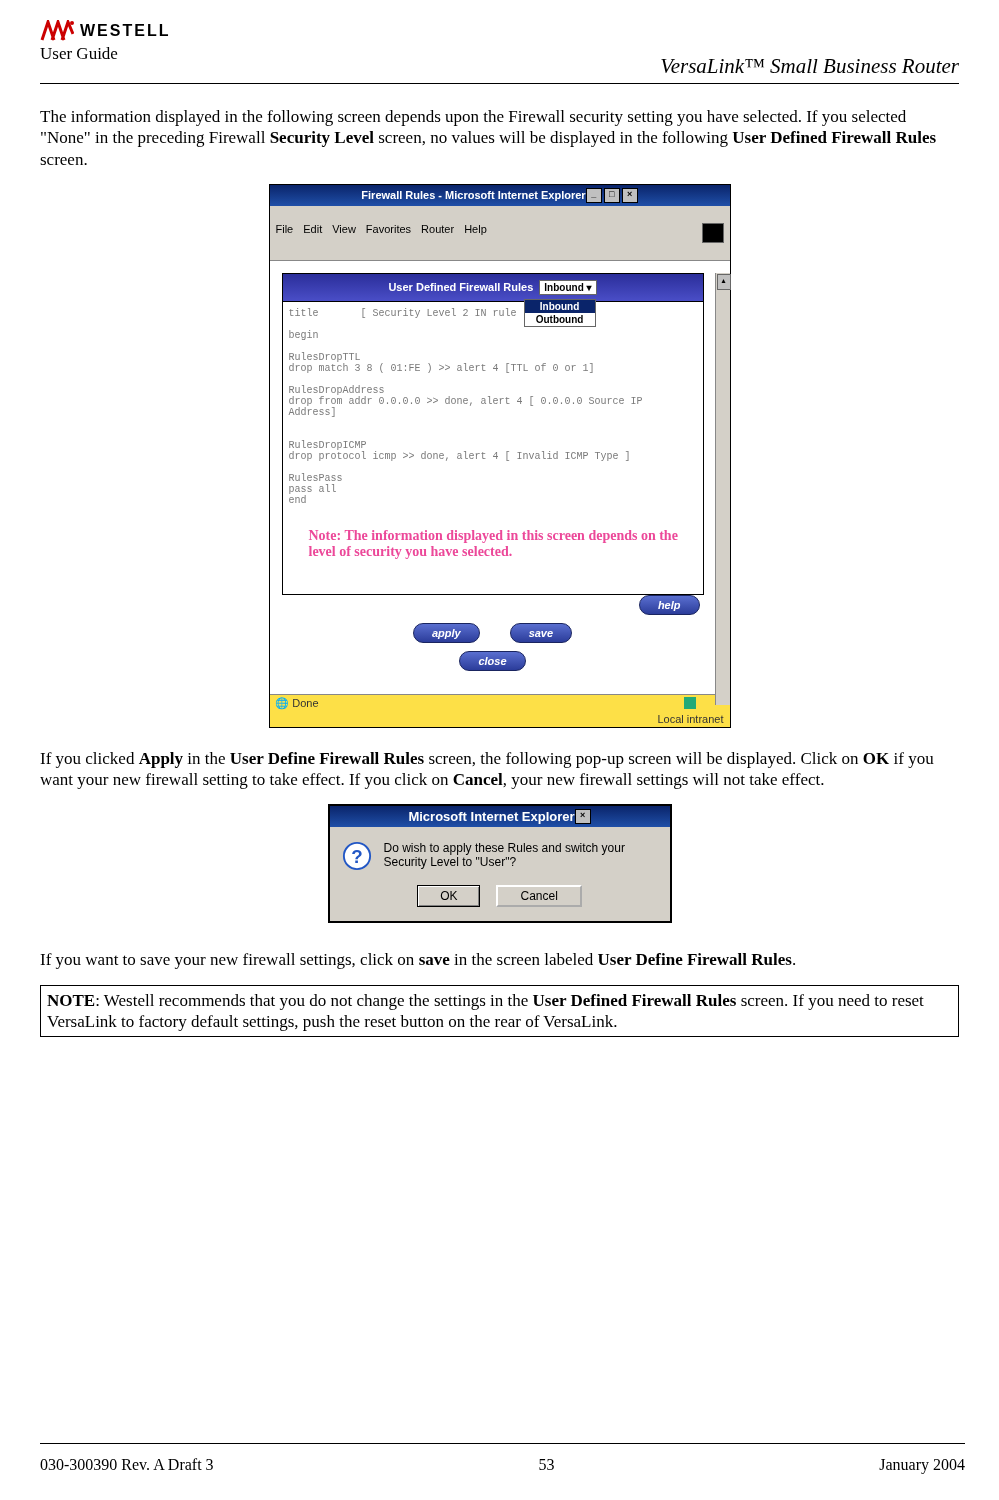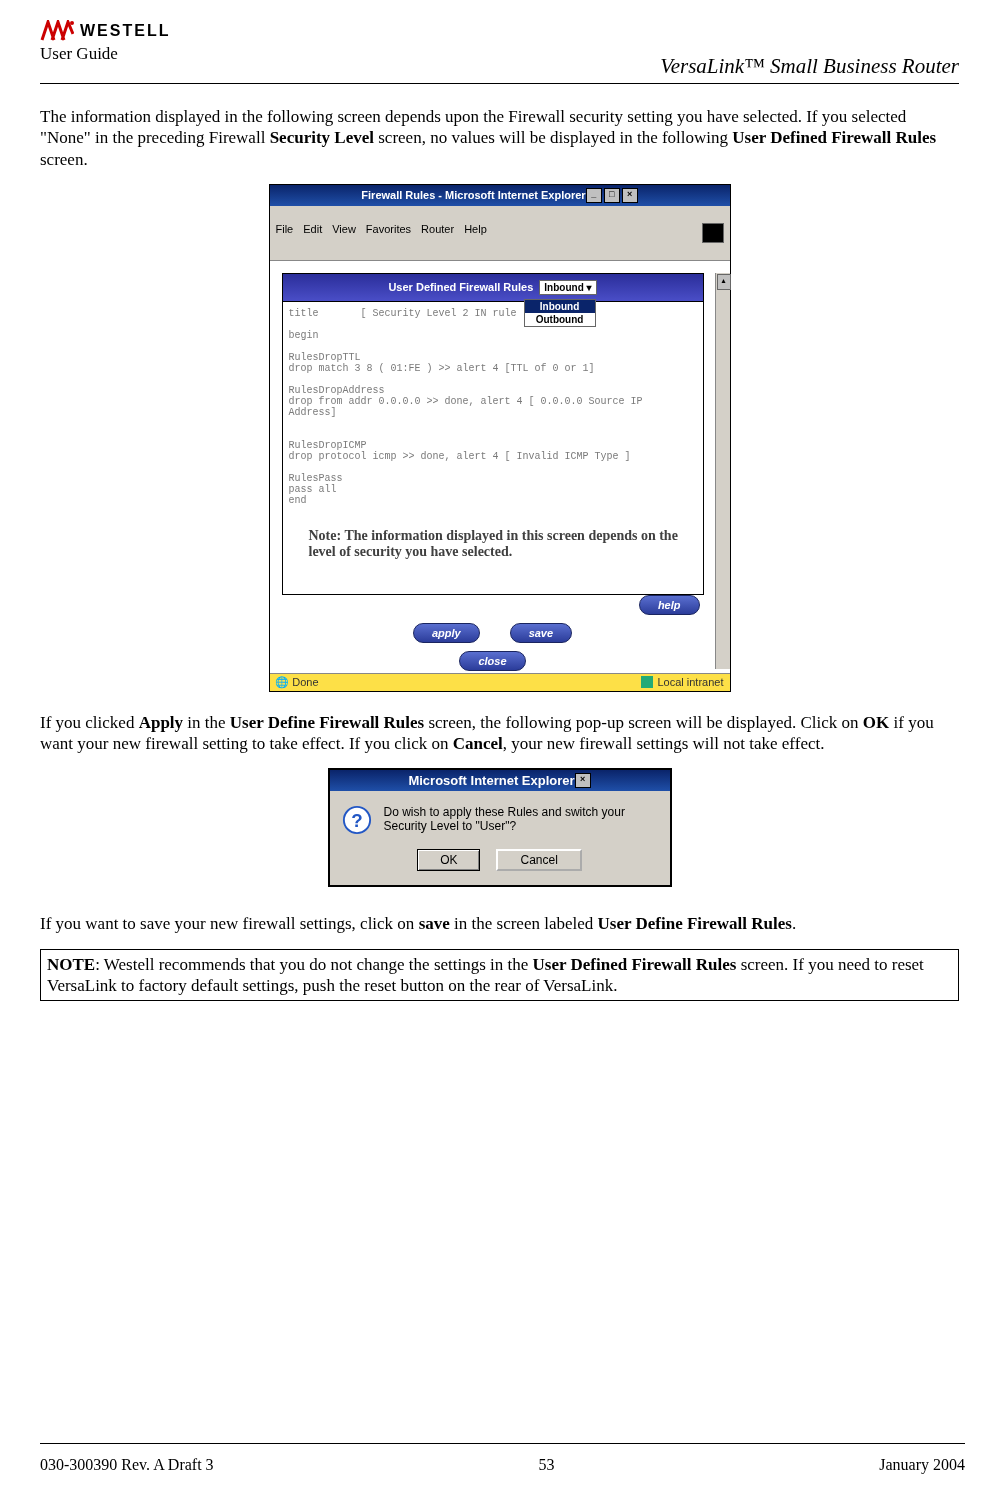--- a/index.html
+++ b/index.html
@@ -115,39 +115,39 @@
     background:#fff; padding:6px;
     font-family: "Courier New", monospace;
     font-size:10px; color:#7a7a7a;
     height:280px; overflow:hidden;
     white-space:pre-wrap;
   }
   .note-inline {
     font-family: "Times New Roman", serif;
     margin-top: 22px;
     margin-left: 20px;
-    font-size: 14px; font-weight: bold; color:#404040;
+    font-size: 14px; font-weight: bold; color:#ec4899;
   }
   .btn-row {
     display:flex; justify-content:center; gap:30px; padding:6px 0 2px;
   }
   .bluebtn {
     background: linear-gradient(#5a6fd0,#2b3c9a);
     color:#fff; border:1px solid #1a2560;
     border-radius:10px; padding:3px 18px;
     font-size:11px; font-style:italic; font-weight:bold;
     text-transform: lowercase;
   }
   .help-row { display:flex; justify-content:flex-end; padding:0 16px 2px 0;}
   .statusbar {
     background:#fde047; border-top:1px solid #888;
     display:flex; justify-content:space-between; padding:2px 6px;
     font-size:11px;color:#333;
   }
-  .zone { display:flex;align-items:center;gap:4px;}
+  .zone { display:flex;align-items:center;gap:4px;flex-direction:column;}
   .zone-icon{width:12px;height:12px;background:#2a7;}
 
   
   .shot2 {
     width: 340px; margin: 10px auto 26px auto;
     border:2px solid #000;
     font-family: "MS Sans Serif", Tahoma, sans-serif;
     font-size:12px;
   }
   .shot2 .titlebar { font-size:13px; }
@@ -251,21 +251,21 @@
 end</span>
 <div class="note-inline">Note: The information displayed in this screen depends on the level of security you have selected.</div>
         </div>
         <div class="help-row">
           <span class="bluebtn">help</span>
         </div>
         <div class="btn-row">
           <span class="bluebtn">Apply</span>
           <span class="bluebtn">save</span>
         </div>
-        <div class="btn-row" style="padding-bottom:2px;">
+        <div class="btn-row" style="padding-bottom:23px;">
           <span class="bluebtn">close</span>
         </div>
       </div>
       <div class="statusbar">
         <span>🌐 <span>Done</span></span>
         <span class="zone">
             <span class="zone-icon"></span>
             <span>Local intranet</span>
           </span>
       </div>

